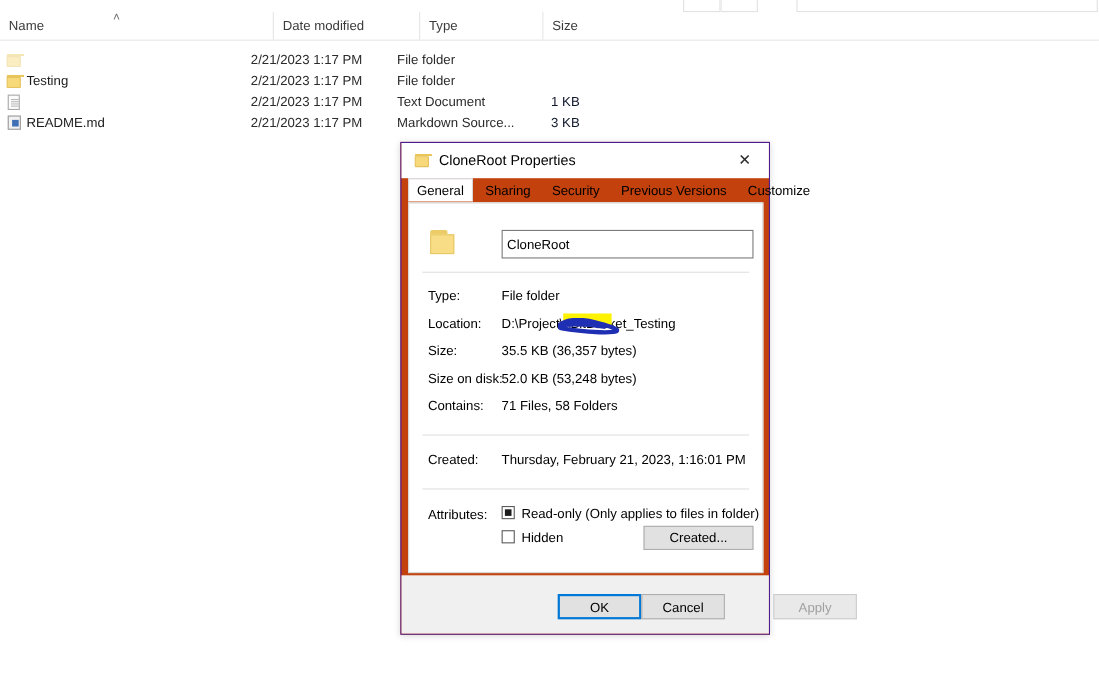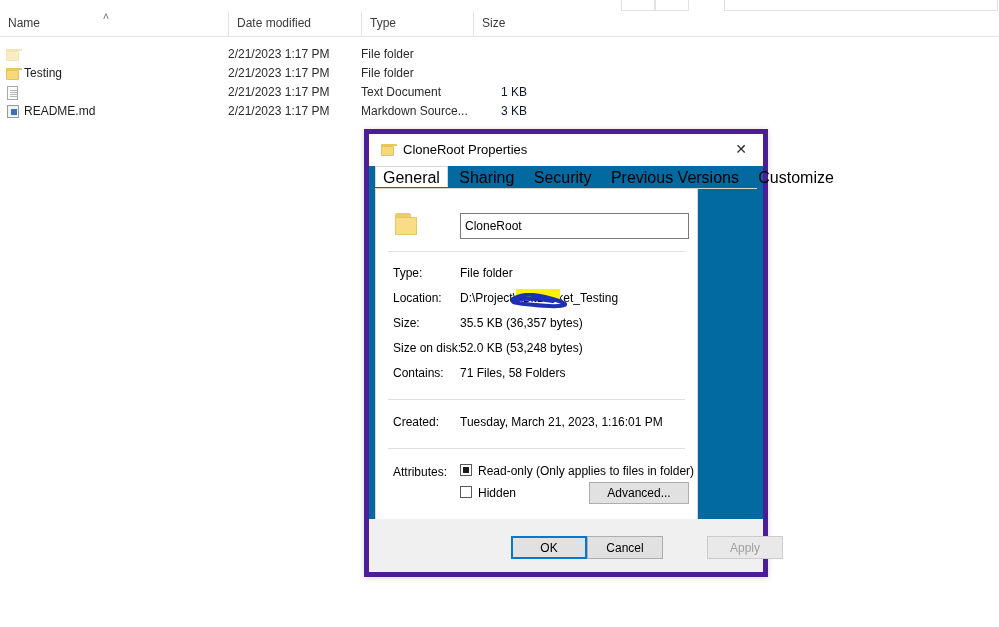--- a/index.html
+++ b/index.html
@@ -51,21 +51,21 @@
     position: absolute;
     top: 0;
     height: 25px;
     line-height: 25px;
     font-size: 12px;
     color: #3b3b3b;
     padding-left: 8px;
     box-sizing: border-box;
     white-space: nowrap;
   }
-  .col-head.sep { border-left: 1px solid #e5e5e5; }
+  .col-head.sep { border-left: 1px solid #e5e5e5; margin-left: 20px; }
   #col-name     { left: 0px;   width: 228px; }
   #col-date     { left: 228px; width: 133px; }
   #col-type     { left: 361px; width: 112px; }
   #col-size     { left: 473px; width: 70px;  }
   #sort-arrow {
     position: absolute;
     left: 99px; top: -2px;
     width: 14px; height: 14px;
     color: #6f6f6f;
     font-size: 11px;
@@ -157,23 +157,23 @@
     position: absolute;
     left: 3px; top: 3px;
     width: 6px; height: 6px;
     background: #3f6fb5;
   }
 
   
   #properties-dialog {
     position: absolute;
     left: 364px; top: 129px;
-    width: 404px; height: 448px;
-    background: #0369a1;
-    border: 5px solid #4c1d95;
+    width: 336px; height: 448px;
+    background: #c2410c;
+    border: 1px solid #4c1d95;
     box-sizing: border-box;
     box-shadow: 0 1px 6px rgba(0,0,0,0.16);
   }
   #dialog-titlebar {
     position: relative;
     height: 32px;
     background: #ffffff;
   }
   #title-folder-icon {
     position: absolute;
@@ -206,21 +206,21 @@
     height: 22px;
     margin: 0 6px;
     border-bottom: 1px solid #d6d6d6;
     white-space: nowrap;
   }
   .tab {
     display: inline-block;
     height: 21px;
     line-height: 21px;
     padding: 0 7px;
-    font-size: 16px;
+    font-size: 12px;
     color: #000000;
     border: 1px solid transparent;
     box-sizing: border-box;
     vertical-align: top;
     cursor: default;
   }
   .tab.active {
     background: #ffffff;
     border: 1px solid #d6d6d6;
     border-bottom: 1px solid #ffffff;
@@ -541,37 +541,37 @@
       <div class="prop-label">Contains:</div>
       <div class="prop-value">71 Files, 58 Folders</div>
     </div>
 
     <div id="spacer-created"></div>
     <div class="divider"></div>
     <div style="height:10px"></div>
 
     <div class="prop-row">
       <div class="prop-label">Created:</div>
-      <div class="prop-value">Tuesday, March 21, 2023, 1:16:01 PM</div>
+      <div class="prop-value">Thursday, February 21, 2023, 1:16:01 PM</div>
     </div>
 
     <div id="spacer-attr"></div>
     <div class="divider"></div>
     <div style="height:11px"></div>
 
     <div class="attr-line">
       <div class="prop-label">Attributes:</div>
       <div class="checkbox indeterminate"></div>
       <div class="attr-text">Read-only (Only applies to files in folder)</div>
     </div>
 
     <div class="attr-line">
       <div class="checkbox"></div>
       <div class="attr-text">Hidden</div>
-      <button id="advanced-button">Advanced...</button>
+      <button id="advanced-button">Created...</button>
     </div>
 
   </div>
 
   <div id="dialog-footer">
     <button class="footer-button" id="ok-button">OK</button>
     <button class="footer-button" id="cancel-button">Cancel</button>
     <button class="footer-button" id="apply-button">Apply</button>
   </div>
 

